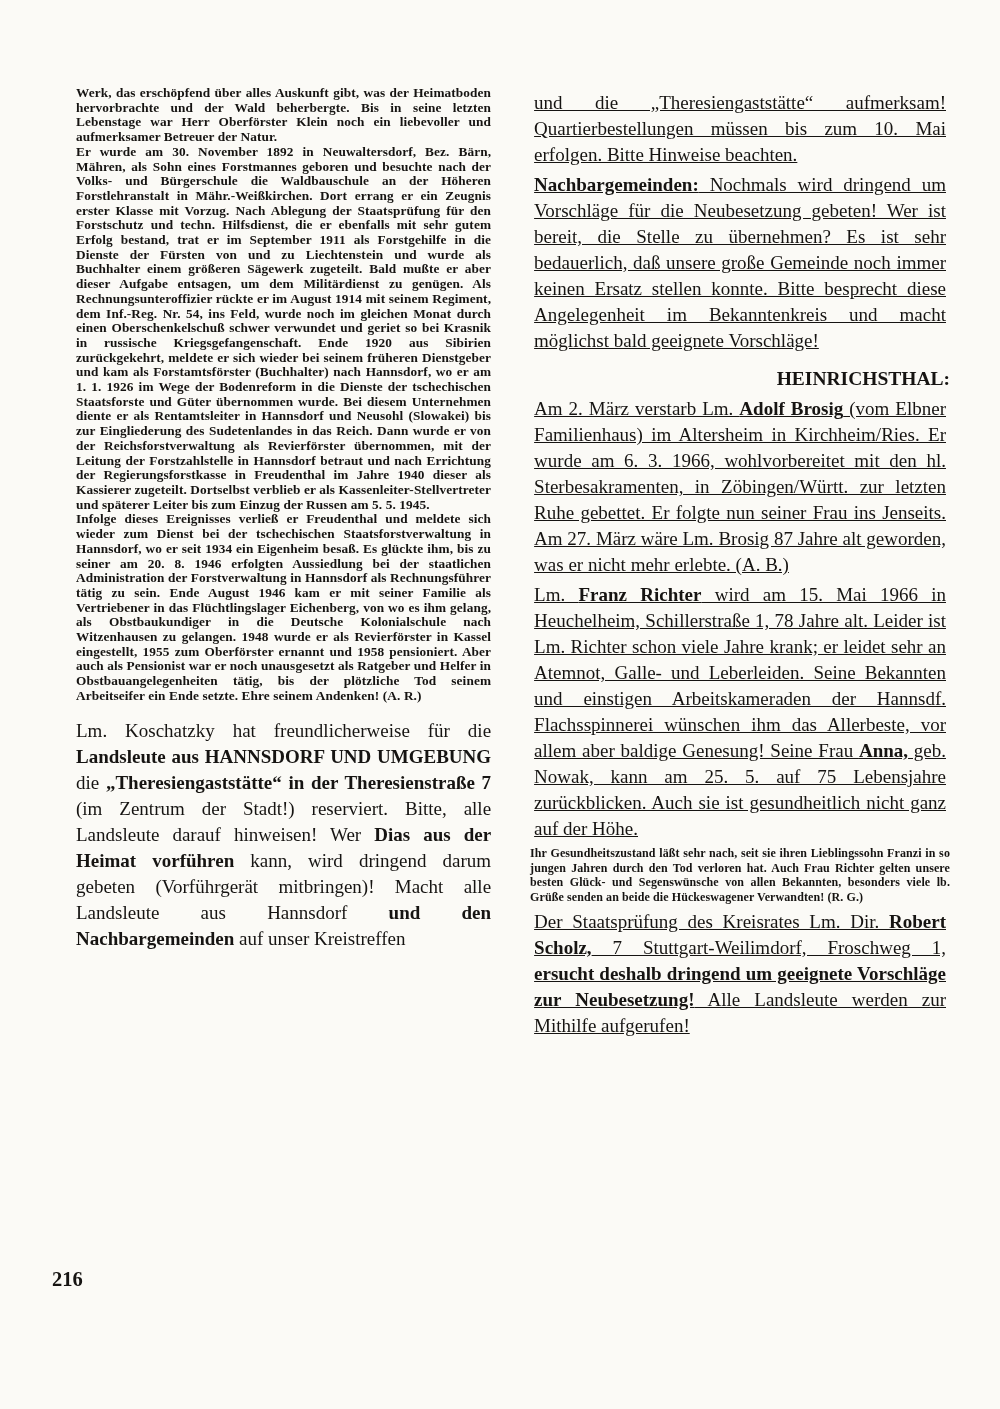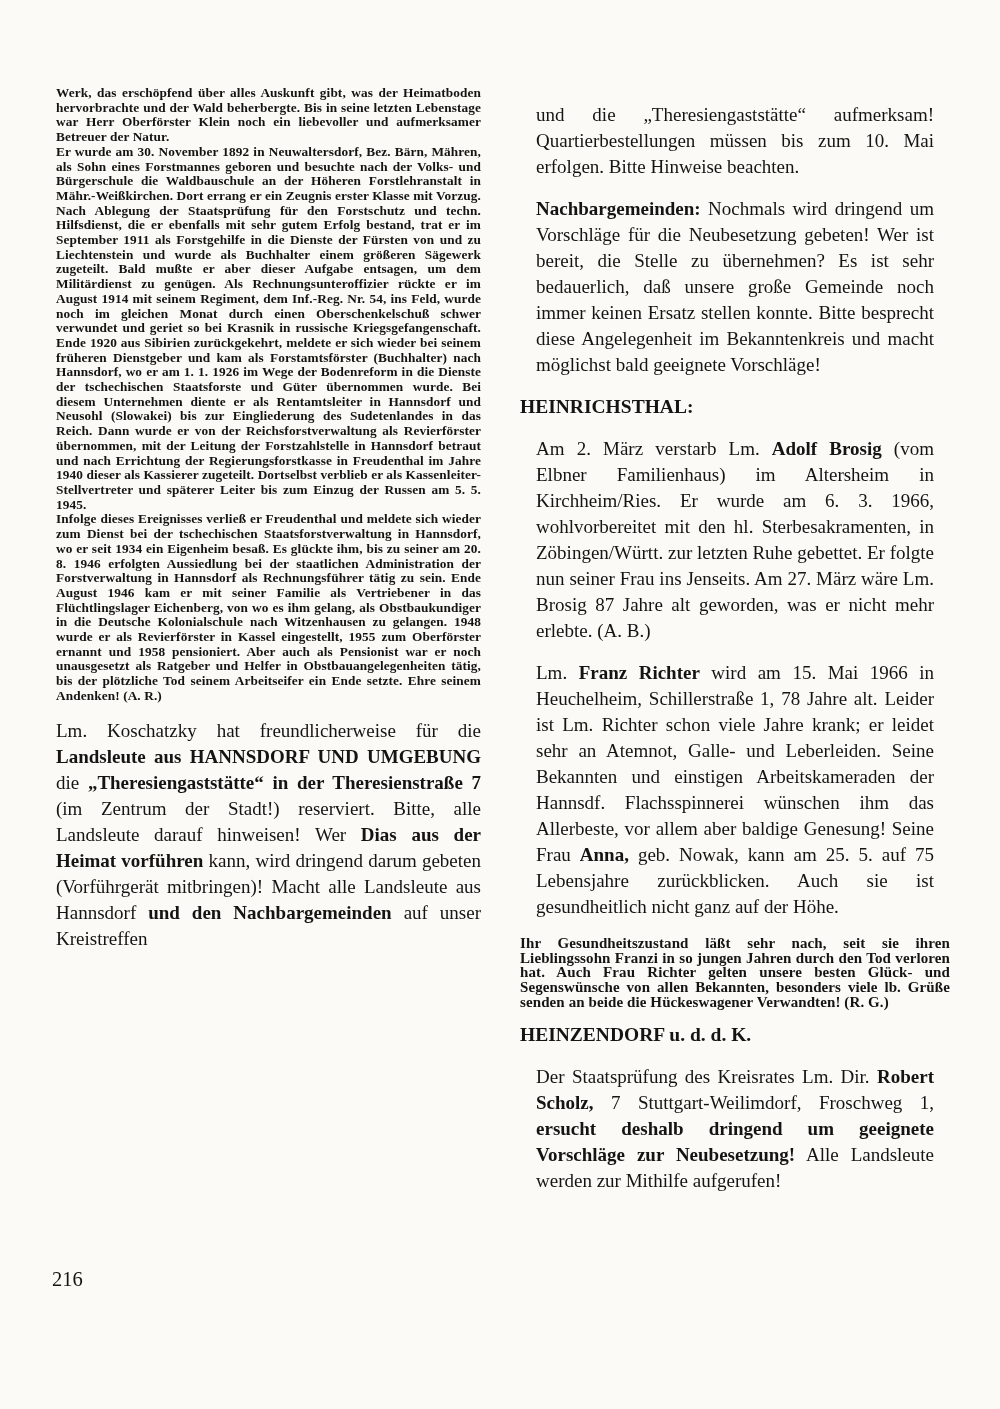--- a/index.html
+++ b/index.html
@@ -8,21 +8,21 @@
     height: 1409px;
     background: #fbfaf6;
     color: #161412;
     font-family: "Liberation Serif", serif;
     position: relative;
     overflow: hidden;
   }
   .page {
     position: absolute;
     inset: 0;
-    padding: 86px 50px 0 56px;
+    padding: 86px 50px 0 76px;
     box-sizing: border-box;
   }
   .columns {
     display: flex;
     gap: 39px;
   }
   .col { box-sizing: border-box; }
   .col-left  { width: 428px; }
   .col-right { width: 433px; }
   p { margin: 0; text-align: justify; hyphens: auto; -webkit-hyphens: auto; }
@@ -36,36 +36,36 @@
     font-size: 19px;
     line-height: 26px;
   }
   .notice { margin-top: 14px; }
   .b { font-weight: 700; }
   .section-heading {
     font-size: 19.5px;
     line-height: 26px;
     font-weight: 700;
     margin: 12px 0 2px 0;
-    text-align: left;
+    text-align: right;
   }
   .small-note {
-    font-size: 15px;
+    font-size: 12px;
     line-height: 14.7px;
     font-weight: 700;
     letter-spacing: 0.1px;
     margin: 3px 0 2px 0;
   }
-  .tight { margin: 16px; }
+  .tight { margin: 4px; text-decoration: underline; }
   .page-number {
     position: absolute;
     left: 52px;
     top: 1268px;
     font-size: 20.5px;
-    font-weight: 400;
+    font-weight: 700;
   }
 </style>
 </head>
 <body>
 
 <div class="page">
   <div class="columns">
 
     <div class="col col-left">
       <div class="small-text">
@@ -79,21 +79,20 @@
     <div class="col col-right">
       <p class="body-text tight">und die „Theresiengaststätte“ aufmerksam! Quartierbestellungen müssen bis zum 10. Mai erfolgen. Bitte Hinweise beachten.</p>
       <p class="body-text tight"><span class="b">Nachbargemeinden:</span><span> Nochmals wird dringend um Vorschläge für die Neubesetzung gebeten! Wer ist bereit, die Stelle zu übernehmen? Es ist sehr bedauerlich, daß unsere große Gemeinde noch immer keinen Ersatz stellen konnte. Bitte besprecht diese Angelegenheit im Bekanntenkreis und macht möglichst bald geeignete Vorschläge!</span></p>
 
       <p class="section-heading">HEINRICHSTHAL:</p>
       <p class="body-text tight"><span>Am 2. März verstarb Lm. </span><span class="b">Adolf Brosig</span><span> (vom Elbner Familienhaus) im Altersheim in Kirchheim/Ries. Er wurde am 6. 3. 1966, wohlvorbereitet mit den hl. Sterbesakramenten, in Zöbingen/Württ. zur letzten Ruhe gebettet. Er folgte nun seiner Frau ins Jenseits. Am 27. März wäre Lm. Brosig 87 Jahre alt geworden, was er nicht mehr erlebte. (A. B.)</span></p>
 
       <p class="body-text tight"><span>Lm. </span><span class="b">Franz Richter</span><span> wird am 15. Mai 1966 in Heuchelheim, Schillerstraße 1, 78 Jahre alt. Leider ist Lm. Richter schon viele Jahre krank; er leidet sehr an Atemnot, Galle- und Leberleiden. Seine Bekannten und einstigen Arbeitskameraden der Hannsdf. Flachsspinnerei wünschen ihm das Allerbeste, vor allem aber baldige Genesung! Seine Frau </span><span class="b">Anna,</span><span> geb. Nowak, kann am 25. 5. auf 75 Lebensjahre zurückblicken. Auch sie ist gesundheitlich nicht ganz auf der Höhe.</span></p>
       <p class="small-note">Ihr Gesundheitszustand läßt sehr nach, seit sie ihren Lieblingssohn Franzi in so jungen Jahren durch den Tod verloren hat. Auch Frau Richter gelten unsere besten Glück- und Segenswünsche von allen Bekannten, besonders viele lb. Grüße senden an beide die Hückeswagener Verwandten! (R. G.)</p>
 
-      <p class="section-heading">HEINZENDORF u. d. d. K.</p>
       <p class="body-text tight"><span>Der Staatsprüfung des Kreisrates Lm. Dir. </span><span class="b">Robert Scholz,</span><span> 7 Stuttgart-Weilimdorf, Froschweg 1, </span><span class="b">ersucht deshalb dringend um geeignete Vorschläge zur Neubesetzung!</span><span> Alle Landsleute werden zur Mithilfe aufgerufen!</span></p>
 
     </div>
 
   </div>
 
   <div class="page-number">216</div>
 </div>
 
 </body></html>

